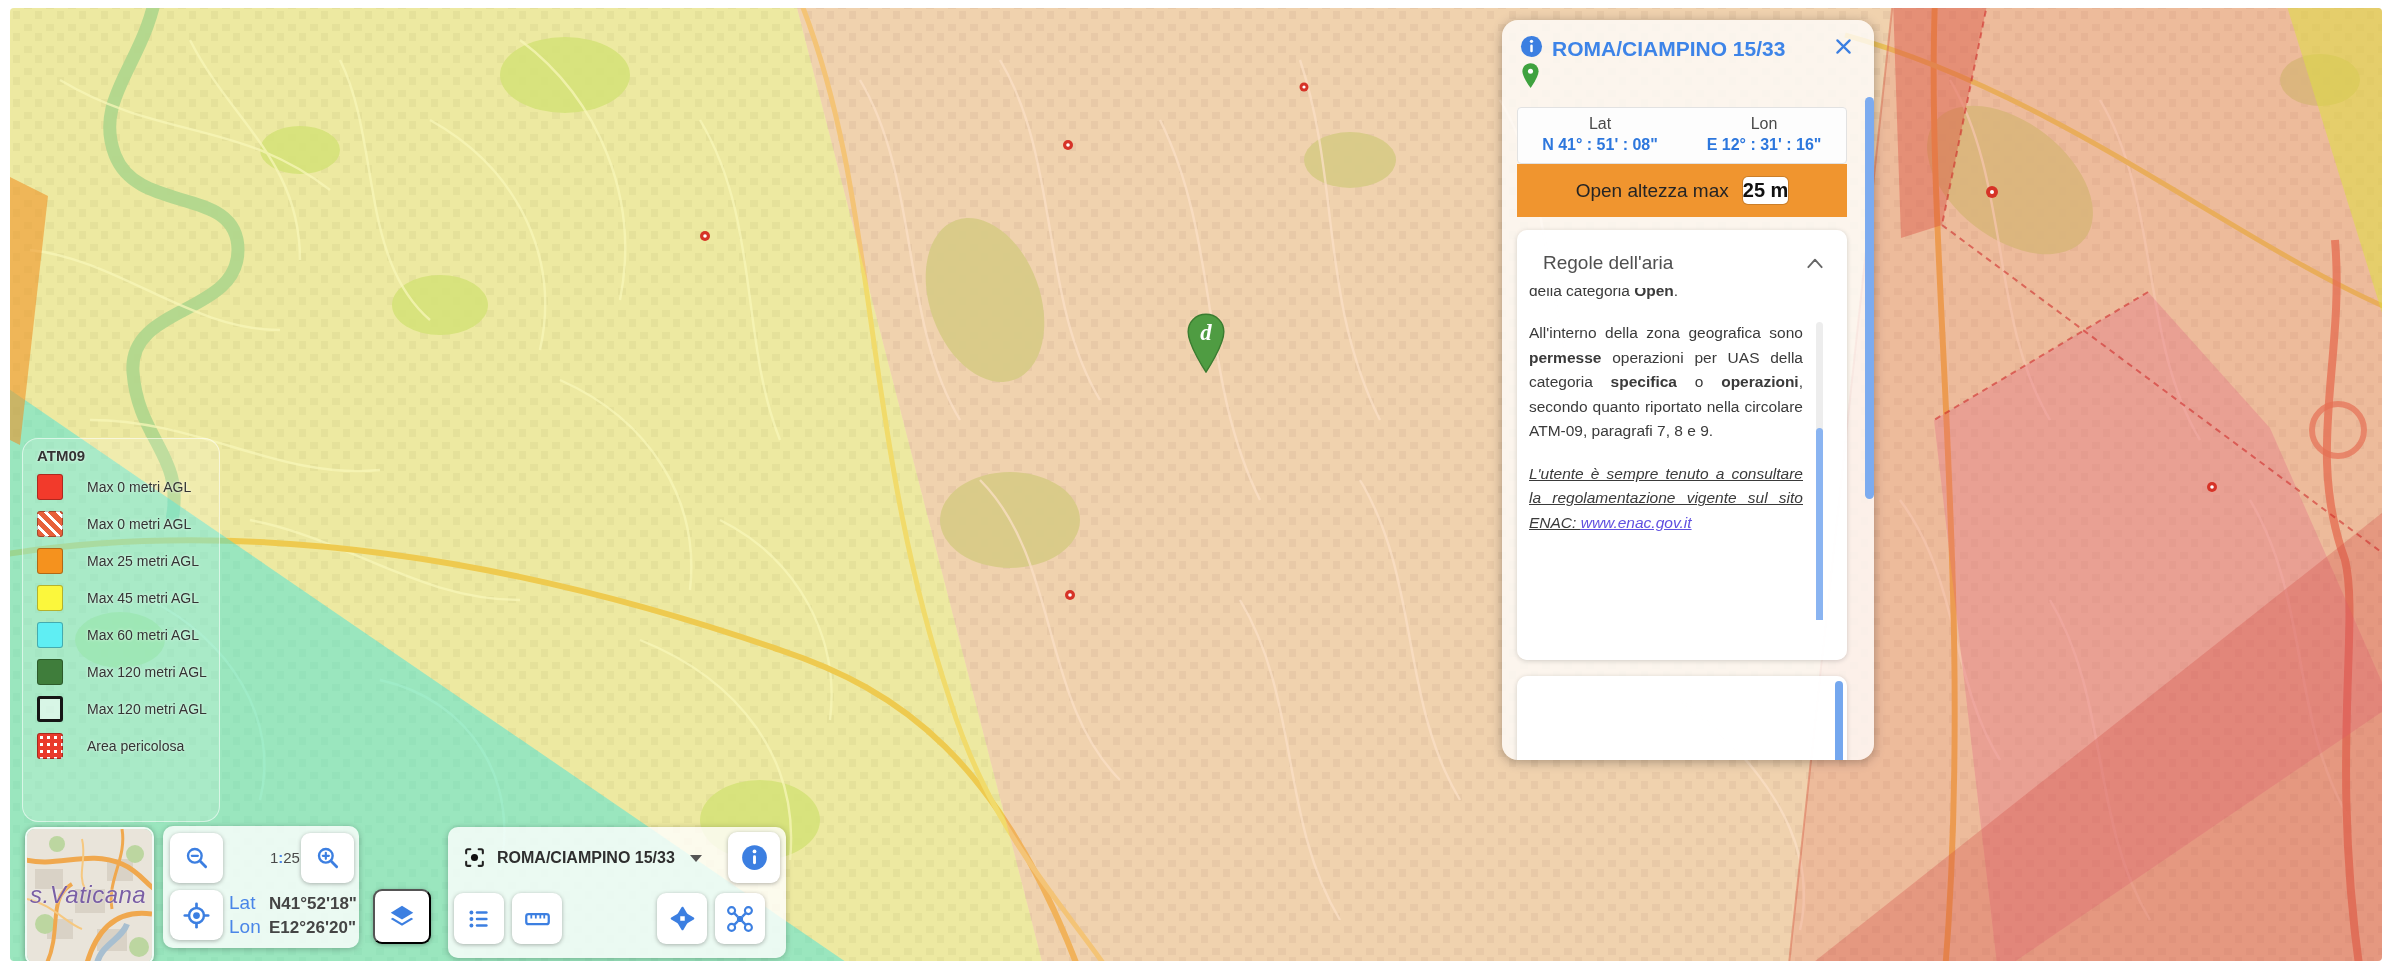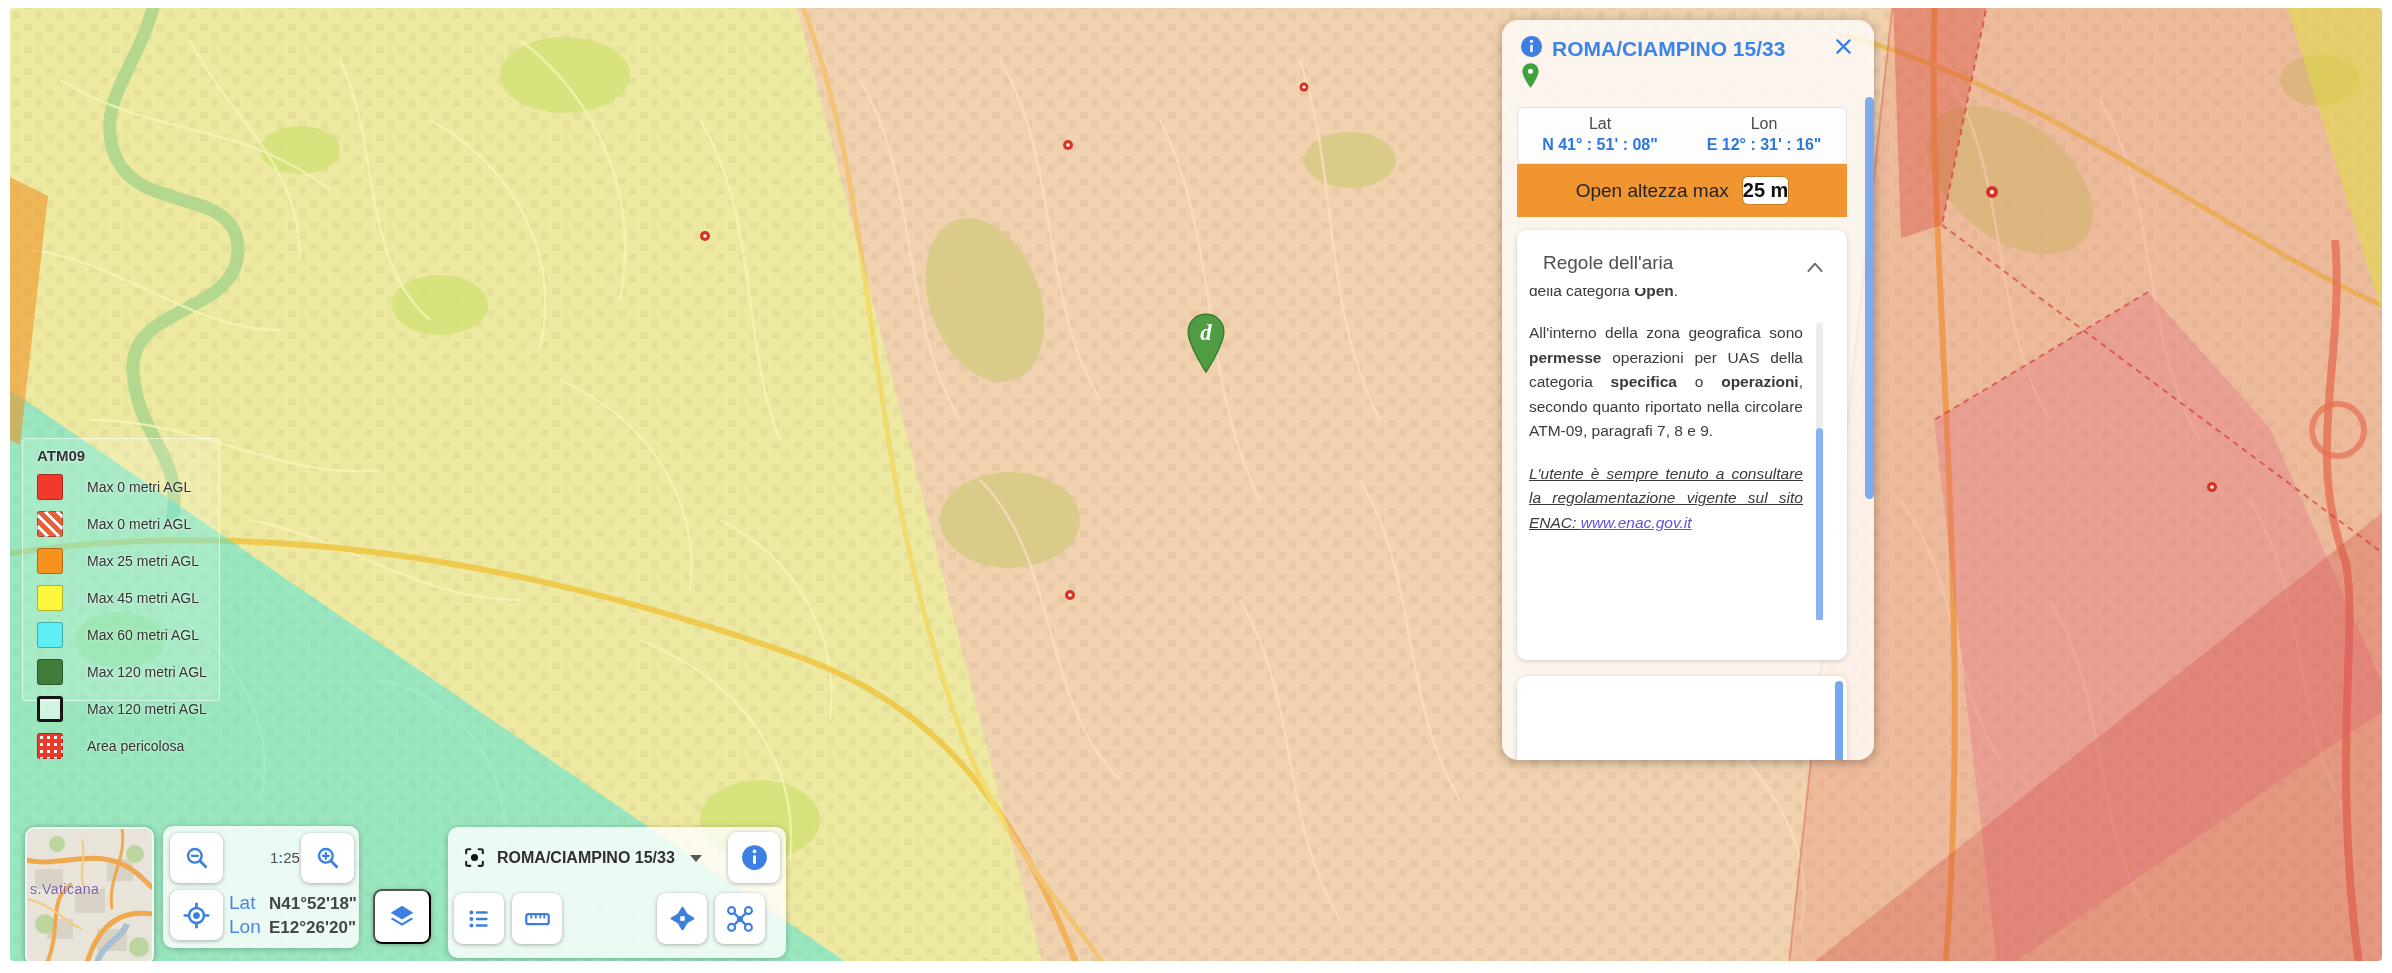--- a/index.html
+++ b/index.html
@@ -6,42 +6,42 @@
     font-family:"Liberation Sans",sans-serif;}
   .frame{position:absolute;inset:0;background:#fff;}
   .stage{position:absolute;left:10px;top:8px;width:2372px;height:953px;border-radius:4px;overflow:hidden;}
   .world{position:absolute;left:-10px;top:-8px;width:2392px;height:973px;}
   .basemap{position:absolute;left:0;top:0;}
 
   
   .marker-pin{position:absolute;left:1185px;top:311px;width:42px;height:66px;cursor:pointer;}
 
   
-  .legend{position:absolute;left:22px;top:438px;width:198px;height:263px;
-    background:rgba(255,255,255,.14);border:1px solid rgba(255,255,255,.55);border-radius:4px;
+  .legend{position:absolute;left:22px;top:438px;width:198px;height:384px;
+    background:rgba(255,255,255,.14);border:1px solid rgba(255,255,255,.55);border-radius:16px;
     padding:8px 4px 0 14px;box-sizing:border-box;}
   .lg-title{font-size:15px;font-weight:bold;color:#333;text-shadow:0 0 3px rgba(255,255,255,.95);}
   .lg-rows{margin-top:9px;display:flex;flex-direction:column;gap:10px;}
   .lg-row{display:flex;align-items:center;height:27px;}
   .sw{width:26px;height:26px;border-radius:3px;border:1px solid rgba(0,0,0,.28);box-sizing:border-box;flex:none;}
   .sw.solid-red{background:#f23a2b;}
   .sw.striped-red{background:repeating-linear-gradient(45deg,#e7603a 0 5px,#ffffff 5px 8px);}
   .sw.solid-orange{background:#f5921e;}
   .sw.solid-yellow{background:#fbf73c;}
   .sw.solid-cyan{background:#5feef3;}
   .sw.solid-green{background:#3f7d3b;}
   .sw.outline-black{background:rgba(255,255,255,.55);border:3px solid #151515;}
   .sw.dotted-red{background-color:#e93a2c;background-image:radial-gradient(circle,#fff 1.5px,rgba(255,255,255,0) 1.7px);background-size:7px 7px;}
   .lg-label{margin-left:24px;font-size:14px;color:#343434;text-shadow:0 0 3px rgba(255,255,255,.9);white-space:nowrap;}
 
   
   .minimap{position:absolute;left:25px;top:827px;width:129px;height:138px;border-radius:10px;overflow:hidden;
     box-shadow:0 1px 6px rgba(0,0,0,.35);border:2px solid rgba(255,255,255,.85);box-sizing:border-box;cursor:pointer;}
-  .minimap-label{position:absolute;left:3px;top:52px;font-size:14px;color:#7a5fa5;letter-spacing:.5px;
-    text-shadow:0 0 2px rgba(255,255,255,.8);}
+  .minimap-label{position:absolute;left:3px;top:52px;font-size:24px;color:#7a5fa5;letter-spacing:.5px;
+    text-shadow:0 0 2px rgba(255,255,255,.8);font-style:italic;}
 
   
   .panel{position:absolute;background:rgba(255,255,255,.8);border-radius:10px;box-shadow:0 1px 6px rgba(0,0,0,.25);}
   .ctrl-zoom{left:163px;top:826px;width:196px;height:122px;}
   .ctrl-selector{left:448px;top:827px;width:338px;height:131px;}
   .btn{position:absolute;background:#fff;border:none;border-radius:9px;box-shadow:0 1px 4px rgba(0,0,0,.3);
     display:flex;align-items:center;justify-content:center;cursor:pointer;padding:0;}
   .btn svg{display:block;}
   .b-zoomout{left:7px;top:7px;width:53px;height:50px;}
   .b-zoomin{left:138px;top:7px;width:53px;height:50px;}
@@ -76,21 +76,21 @@
   .coord-value{font-size:16px;font-weight:bold;color:#2d77dd;margin-top:3px;white-space:nowrap;}
   .open-bar{position:absolute;left:15px;top:144px;width:330px;height:53px;background:#f0952f;
     display:flex;align-items:center;justify-content:center;gap:14px;}
   .open-label{font-size:19px;color:#242424;}
   .open-value{background:#fff;border-radius:5px;padding:2px 0;font-size:20px;font-weight:bold;color:#111;
     box-shadow:0 0 0 1px rgba(0,0,0,.15);}
   .card{position:absolute;left:15px;width:330px;background:rgba(255,255,255,.97);border-radius:10px;
     box-shadow:0 1px 5px rgba(0,0,0,.18);}
   .rules-card{top:210px;height:430px;}
   .zones-card{top:656px;height:100px;}
-  .card-head{display:flex;align-items:flex-end;justify-content:space-between;padding:22px 22px 0 26px;cursor:pointer;}
+  .card-head{display:flex;align-items:center;justify-content:space-between;padding:22px 22px 0 26px;cursor:pointer;}
   .card-title{font-size:19px;color:#4f4f4f;}
   .rules-scroll{position:relative;margin:14px 22px 0 12px;height:332px;overflow:hidden;}
   .rules-text{position:absolute;left:0;right:22px;top:-9px;}
   .para{margin:0 0 18px 0;font-size:15.5px;line-height:1.58;color:#3a3a3a;text-align:justify;}
   .para .b{font-weight:bold;}
   .para .i{font-style:italic;}
   .para .u{text-decoration:underline;}
   .para .lnk{color:#6050e0;cursor:pointer;}
   .in-track{position:absolute;right:2px;top:34px;width:7px;height:310px;background:#ededed;border-radius:4px;}
   .in-thumb{position:absolute;left:0;top:106px;width:7px;height:204px;background:#8ab4f1;border-radius:4px;cursor:pointer;}

